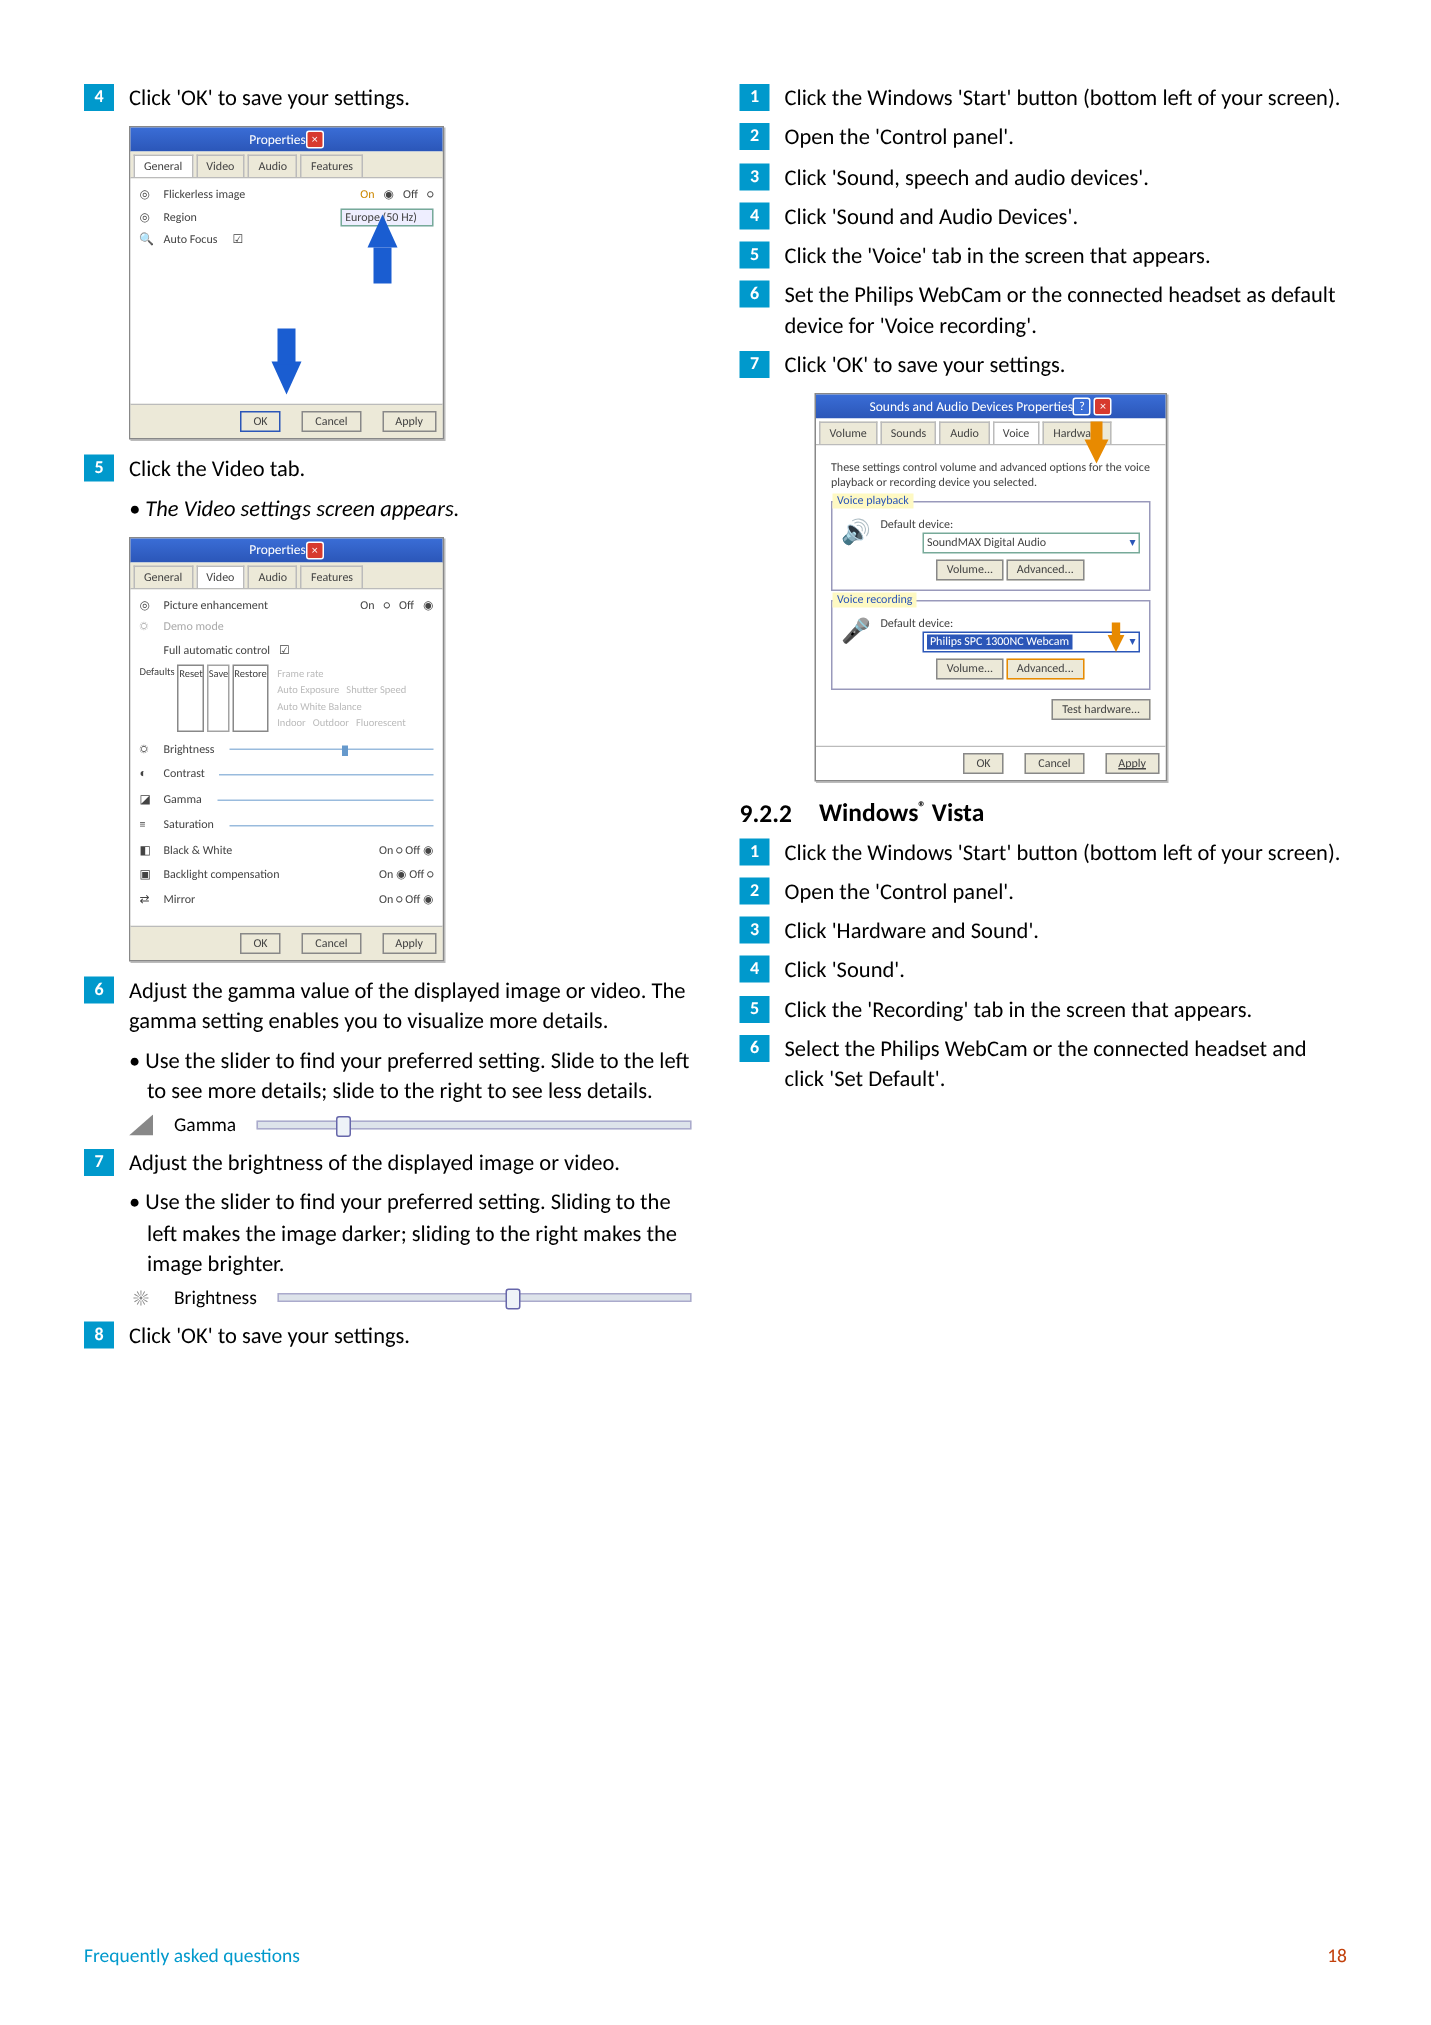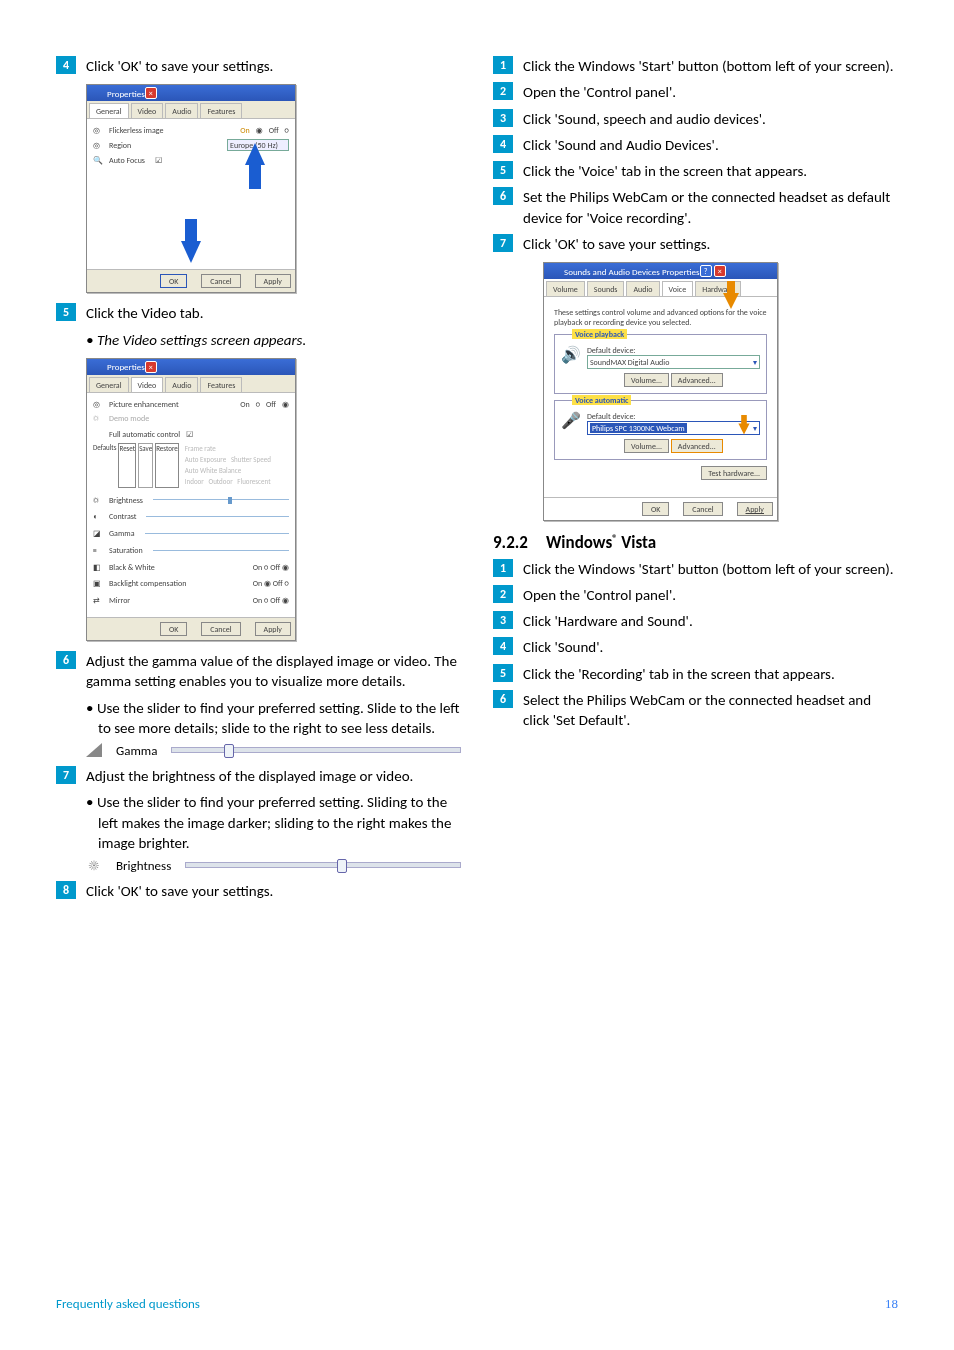--- a/index.html
+++ b/index.html
@@ -96,29 +96,29 @@
   .footer {
     position: absolute;
     bottom: 38px;
     left: 56px;
     right: 56px;
     display: flex;
     justify-content: space-between;
     font-size: 13px;
     color: #0099cc;
   }
-  .footer .pnum { color:#3b82f6;font-family:Liberation Serif, serif; }
+  .footer .pnum { color:#c2410c; }
 
   
   .dlg {
     background:#ffffff; border:1px solid #888; font-size:8px; color:#444; box-shadow:1px 1px 0 #bbb;
     width: 210px;
   }
   .dlg .titlebar {
-    background: linear-gradient(#3a6dd6,#2b56b8); color:#fff; font-size:9px; padding:2px 20px; display:flex; justify-content:flex-start; align-items:center;
+    background: linear-gradient(#3a6dd6,#2b56b8); color:#fff; font-size:9px; padding:2px 20px; display:flex; justify-content:center; align-items:center;
   }
   .dlg .titlebar .xbtn { width:12px;height:12px;background:#d73a2e;border:1px solid #fff;border-radius:2px;display:flex;align-items:center;justify-content:center;color:#fff;font-size:8px;line-height:1;}
   .dlg .tabs { display:flex; border-bottom:1px solid #bbb; background:#ece9d8; }
   .dlg .tab { padding:2px 6px; border:1px solid #bbb; border-bottom:none; background:#ece9d8; margin-top:2px; margin-left:2px; font-size:8px;}
   .dlg .tab.active { background:#fff; }
   .dlg .body { background:#fff; padding:6px; min-height:150px; position:relative;}
   .dlg .btnrow { padding:4px; text-align:right; background:#ece9d8; border-top:1px solid #bbb;}
   .dlg .btnrow .b { display:inline-block; border:1px solid #888; background:#ece9d8; padding:1px 8px; margin-left:12px; font-size:8px;}
   .dlg .row { display:flex; align-items:center; gap:6px; margin-bottom:4px; font-size:8px;}
   .bluearrow-down {
@@ -132,23 +132,23 @@
     width:0;height:0;border-left:10px solid transparent;border-right:10px solid transparent;border-bottom:22px solid #1a5dd1;
     position:relative;
   }
   .bluearrow-up::before{
     content:"";position:absolute;left:-6px;top:22px;width:12px;height:24px;background:#1a5dd1;
   }
 
   .dlg2 { width:235px; }
   .dlg2 .titlebar .q { width:12px;height:12px;background:#3a6dd6;border:1px solid #fff;border-radius:2px;display:flex;align-items:center;justify-content:center;color:#fff;font-size:8px;line-height:1;margin-right:2px;}
   .dlg2 .legend { position:relative; border:1px solid #99b; margin:6px 4px; padding:10px 6px 6px; }
-  .dlg2 .legend .ltitle { position:absolute; top:-6px; left:17px; background:#fde047; padding:0 3px; font-size:8px; color:#2b56b8;font-weight:bold;}
+  .dlg2 .legend .ltitle { position:absolute; top:-6px; left:0; background:#fef9c3; padding:0 3px; font-size:8px; color:#2b56b8;}
   .dlg2 .plain { font-size:8px; margin:4px; line-height:1.3;}
-  .dlg2 .select { border:1px solid #7a9; background:#fff; padding:1px 2px; display:flex; justify-content:space-between; align-items:center;}
+  .dlg2 .select { border:1px solid #7a9; background:#fff; padding:1px 2px; display:flex; justify-content:space-between; align-items:center;margin-left:28px;}
   .dlg2 .select.hl { border-color:#2b56b8; }
   .dlg2 .btn { border:1px solid #888; background:#ece9d8; padding:1px 6px; font-size:8px; display:inline-block;}
   .orangearrow-down {
     width:0;height:0;border-left:8px solid transparent;border-right:8px solid transparent;border-top:16px solid #e88a00;
     position:relative;display:inline-block;
   }
   .orangearrow-down::before{
     content:"";position:absolute;left:-4px;top:-28px;width:8px;height:14px;background:#e88a00;
   }
 </style>
@@ -410,21 +410,21 @@
                     <span style="color:#2b56b8">▾</span>
                   </div>
                 <div style="text-align:center;margin-top:4px">
                   <span class="btn">Volume...</span>
                   <span class="btn">Advanced...</span>
                 </div>
               </div>
             </div>
           </div>
           <div class="legend">
-            <div class="ltitle">Voice automatic</div>
+            <div class="ltitle">Voice recording</div>
             <div style="display:flex;gap:6px;align-items:flex-start">
               <div style="font-size:16px;color:#c44">🎤</div>
               <div style="flex:1">
                 <div>Default device:</div>
                 <div class="select hl">
                     <span style="background:#2b56b8;color:#fff;padding:0 2px">Philips SPC 1300NC Webcam</span>
                     <span style="color:#2b56b8">▾</span>
                   </div>
                 <div style="text-align:center;margin-top:4px;position:relative">
                   <span class="btn">Volume...</span>

